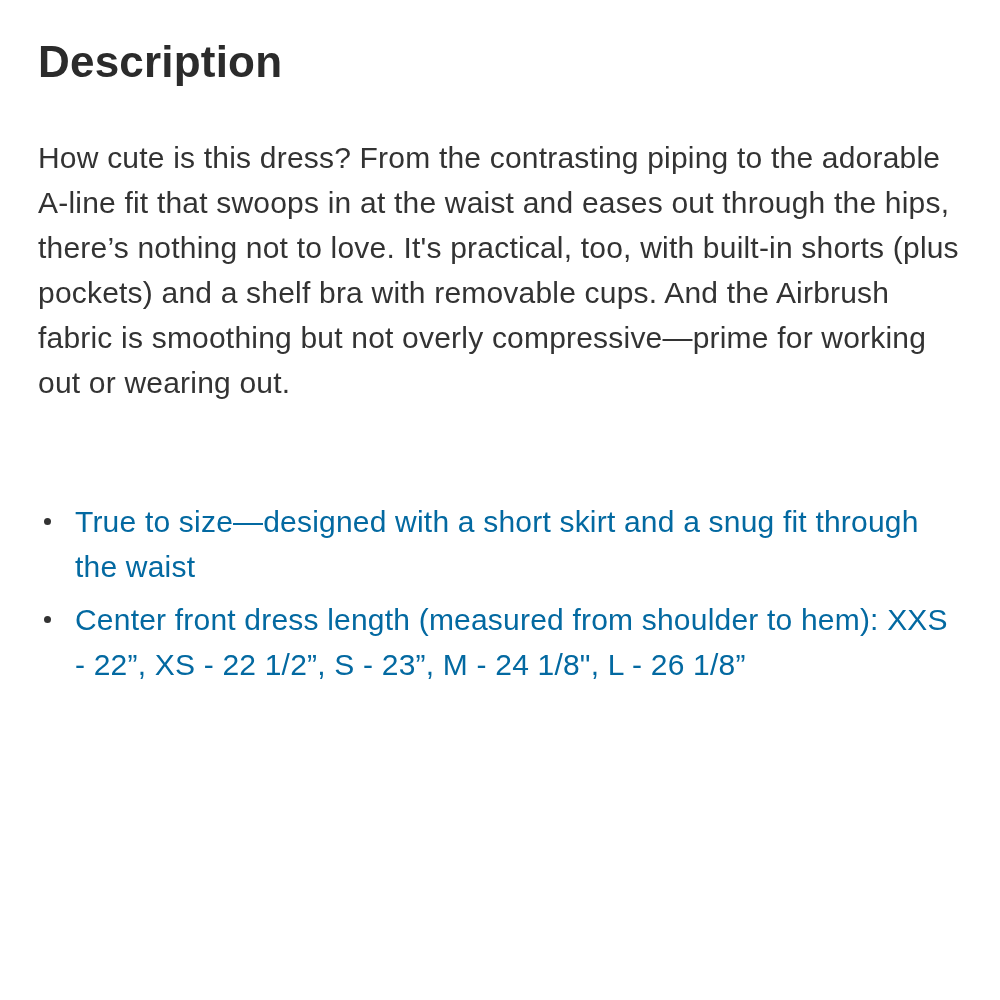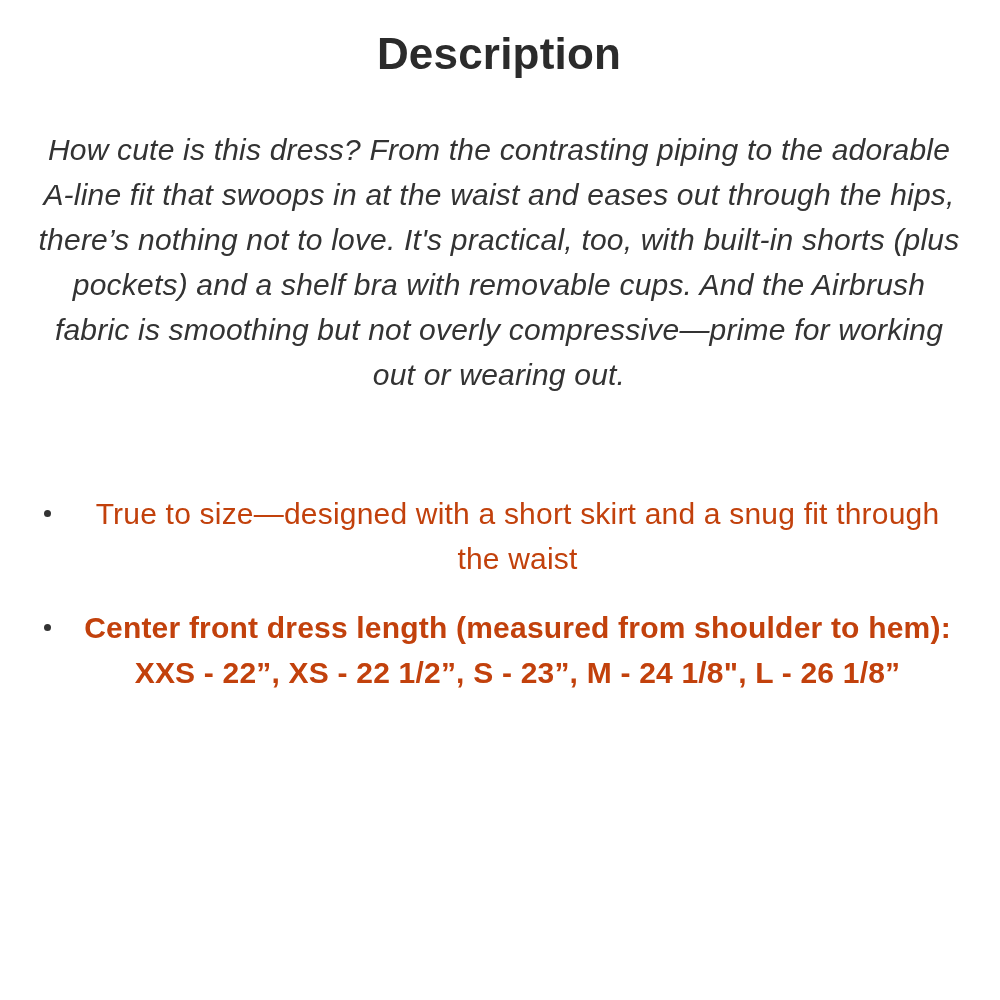--- a/index.html
+++ b/index.html
@@ -6,60 +6,57 @@
   html, body {
     width: 1000px;
     background: #ffffff;
     font-family: "Liberation Sans", "DejaVu Sans", sans-serif;
   }
   .page {
     width: 1000px;
     height: 1000px;
     overflow: hidden;
     background: #ffffff;
-    padding: 28px 40px 0 38px;
-    text-align: center;
+    padding: 36px 40px 0 38px;
   }
   .section-heading {
     font-size: 44px;
     font-weight: 700;
     color: #2b2b2b;
     line-height: 1.2;
     letter-spacing: 0.2px;
   }
   .body-text {
     font-size: 30px;
     color: #333333;
     line-height: 45px;
     letter-spacing: 0.2px;
     max-width: 922px;
   }
   .description-body {
     margin-top: 46px;
-    font-style: italic;
   }
   .fit-heading {
     margin-top: 160px;
   }
   .bullet-list {
     list-style: none;
     margin-top: 94px;
     max-width: 922px;
   }
   .bullet-item {
     position: relative;
     padding-left: 37px;
     font-size: 30px;
-    color: #c2410c;
+    color: #0369a1;
     line-height: 45px;
     letter-spacing: 0.2px;
   }
   .bullet-item + .bullet-item {
-    margin-top: 24px;
-    font-weight: bold;
+    margin-top: 8px;
   }
   .bullet-dot {
     position: absolute;
     left: 6px;
     top: 19px;
     width: 7px;
     height: 7px;
     border-radius: 50%;
     background: #333333;
   }

